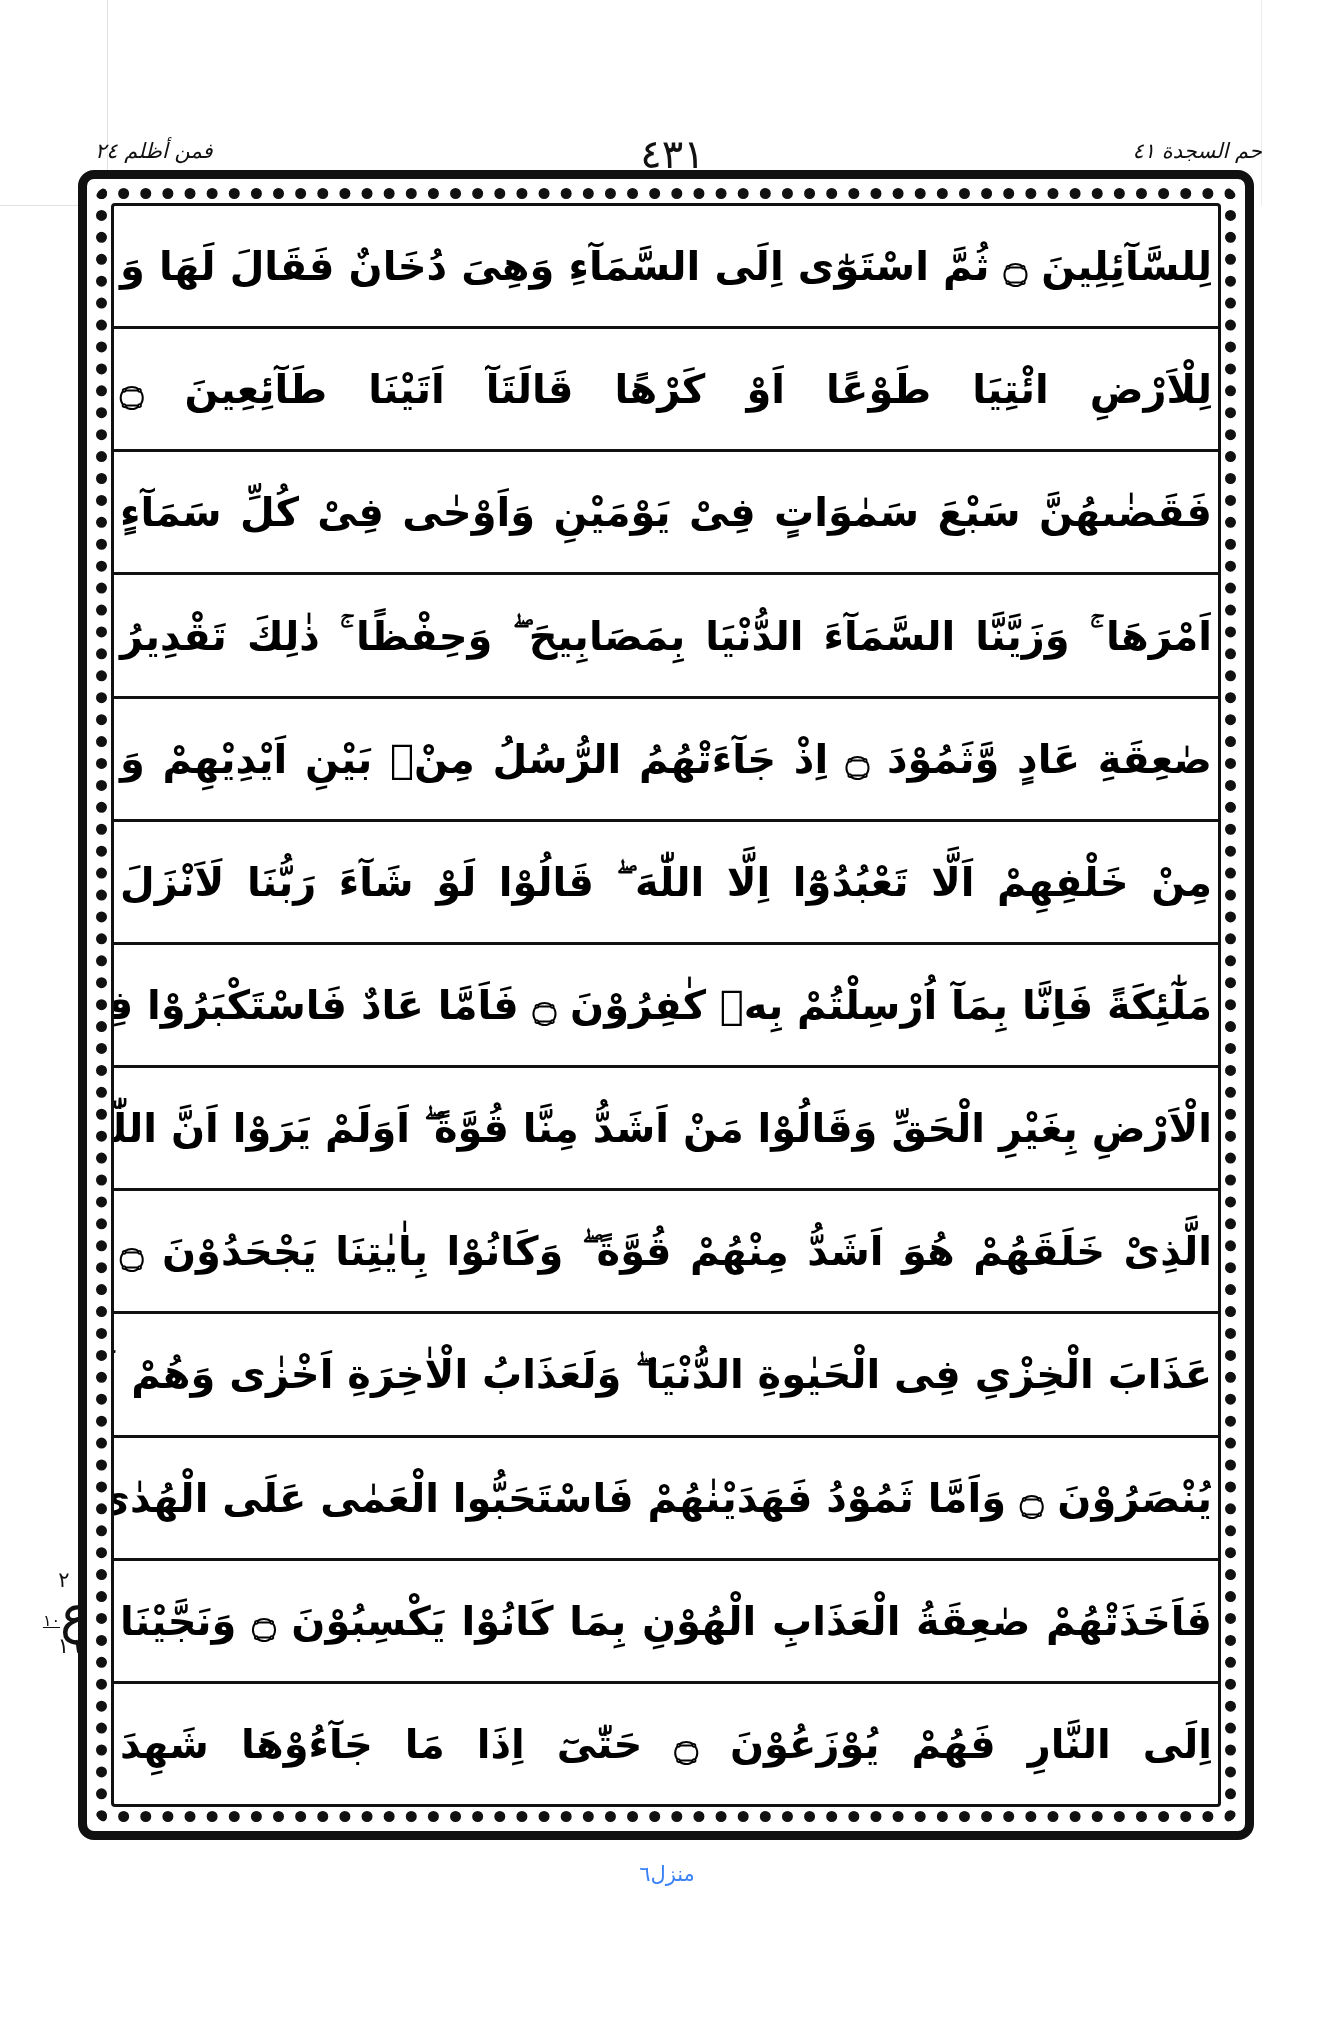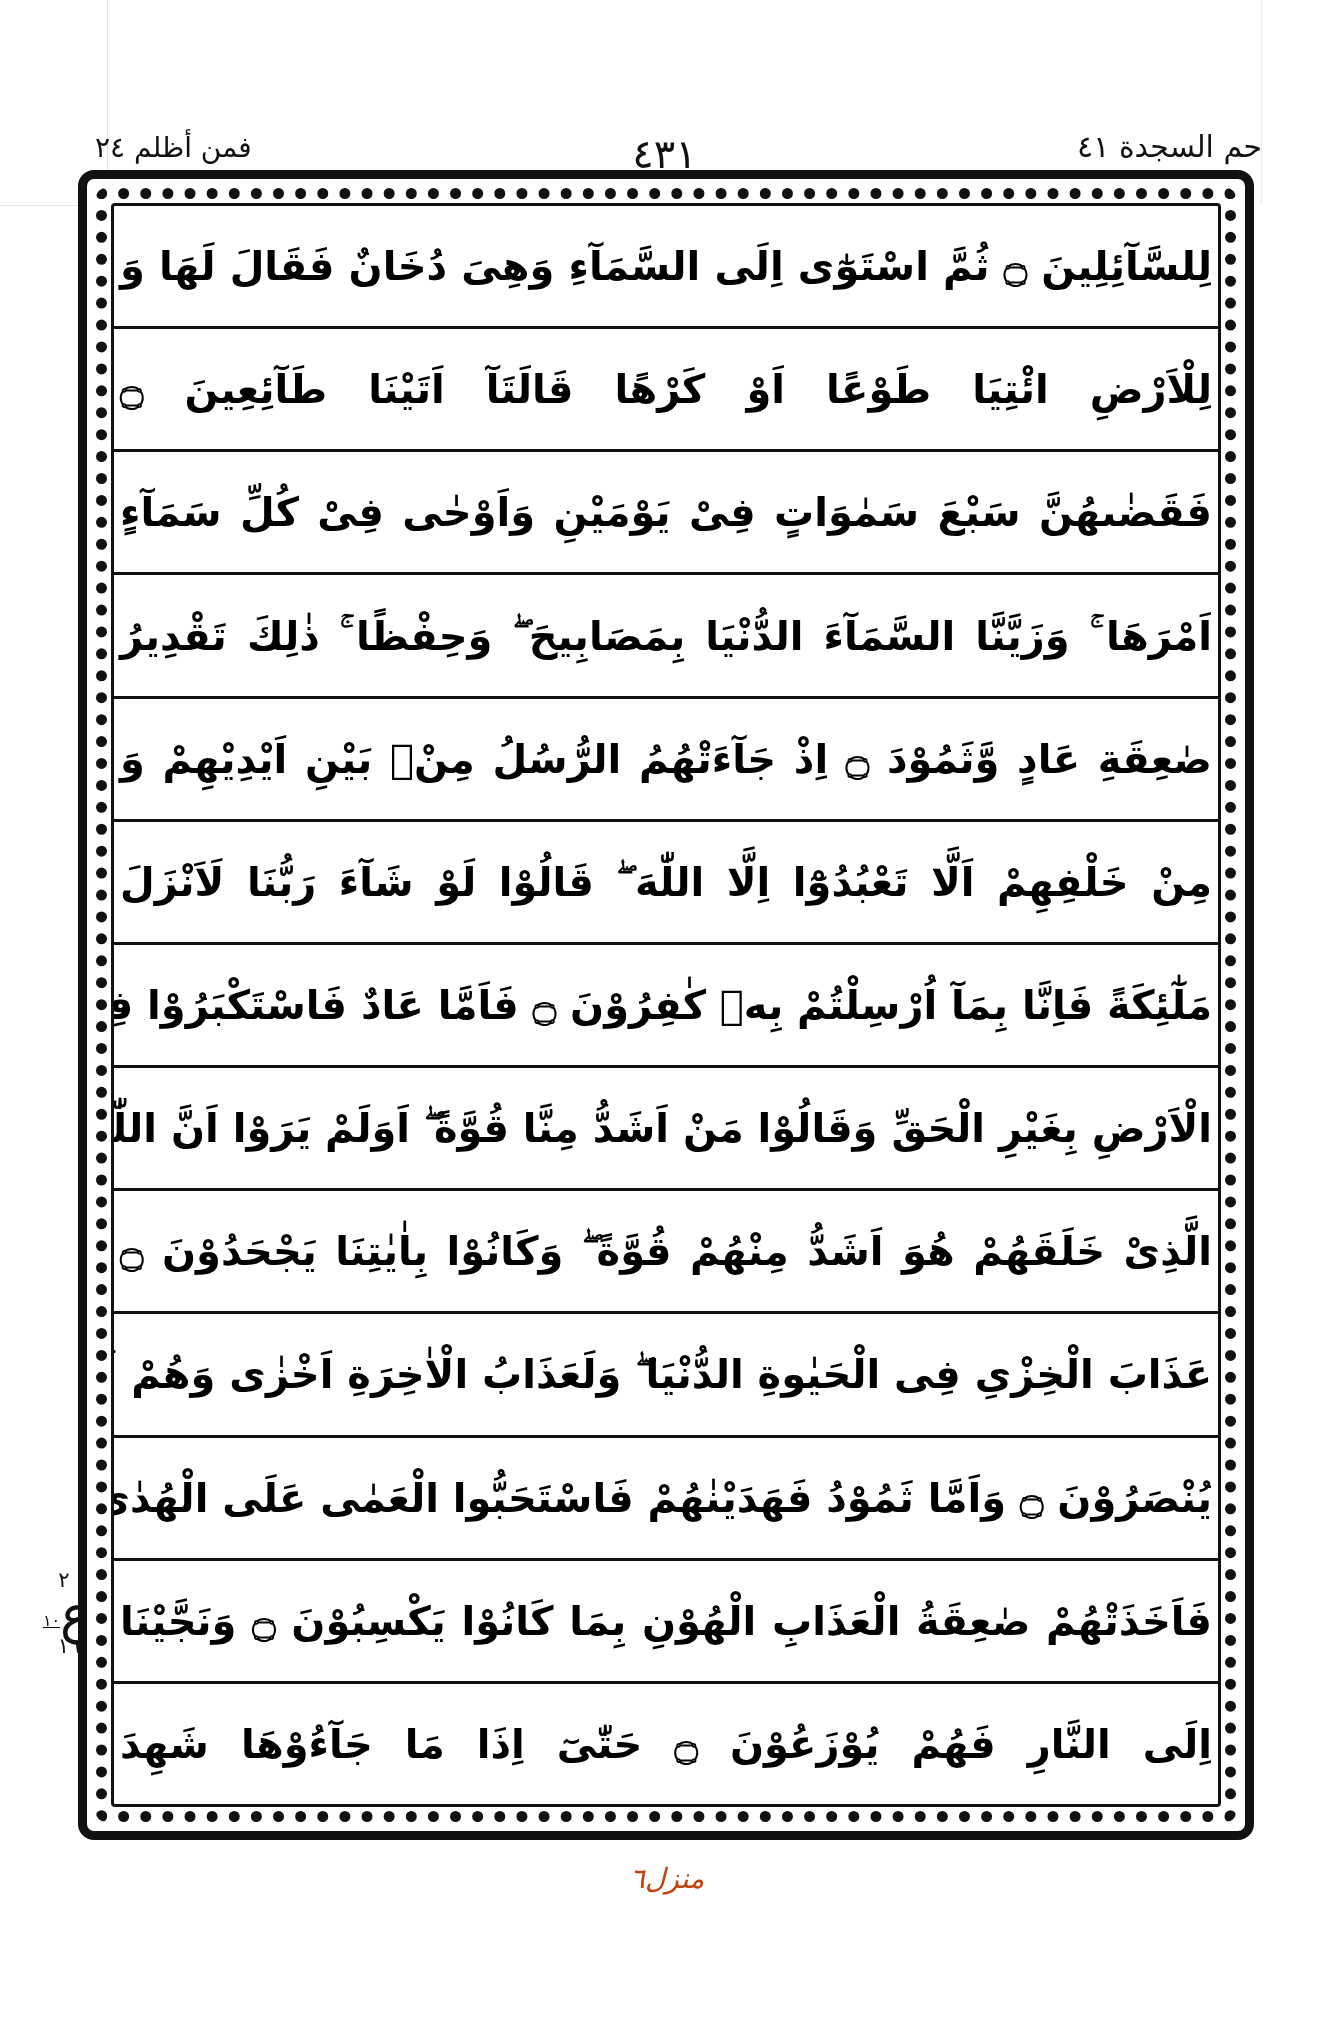--- a/index.html
+++ b/index.html
@@ -52,35 +52,37 @@
     align-items: flex-end;
     justify-content: space-between;
     direction: rtl;
   }
   .hdr-item {
     color: #111111;
     line-height: 1;
     white-space: nowrap;
   }
   .hdr-juz {
-    font-size: 28px;
+    font-size: 21px;
     font-family: "DejaVu Sans", sans-serif;
     letter-spacing: 0.5px;
+    font-style: italic;
   }
   .hdr-page {
     font-size: 40px;
     font-family: "DejaVu Sans", sans-serif;
     font-weight: 500;
     position: relative;
     top: 12px;
   }
   .hdr-surah {
-    font-size: 30px;
+    font-size: 21px;
     font-family: "DejaVu Sans", sans-serif;
     letter-spacing: 0.5px;
+    font-style: italic;
   }
 
   
   .ruku-marker {
     position: absolute;
     left: 36px;
     top: 1570px;
     width: 62px;
     text-align: center;
     direction: rtl;
@@ -178,25 +180,24 @@
   .footer {
     position: absolute;
     left: 0;
     right: 0;
     top: 1862px;
     text-align: center;
     direction: rtl;
   }
   .footer-text {
     display: inline-block;
-    font-size: 28px;
-    color: #c2410c;
+    font-size: 21px;
+    color: #3b82f6;
     font-family: "DejaVu Sans", sans-serif;
     letter-spacing: 0.5px;
-    font-style: italic;
   }
 </style>
 </head>
 <body>
 
 <div class="guide-v"></div>
 <div class="guide-h"></div>
 <div class="guide-v2"></div>
 
 <div class="header">

